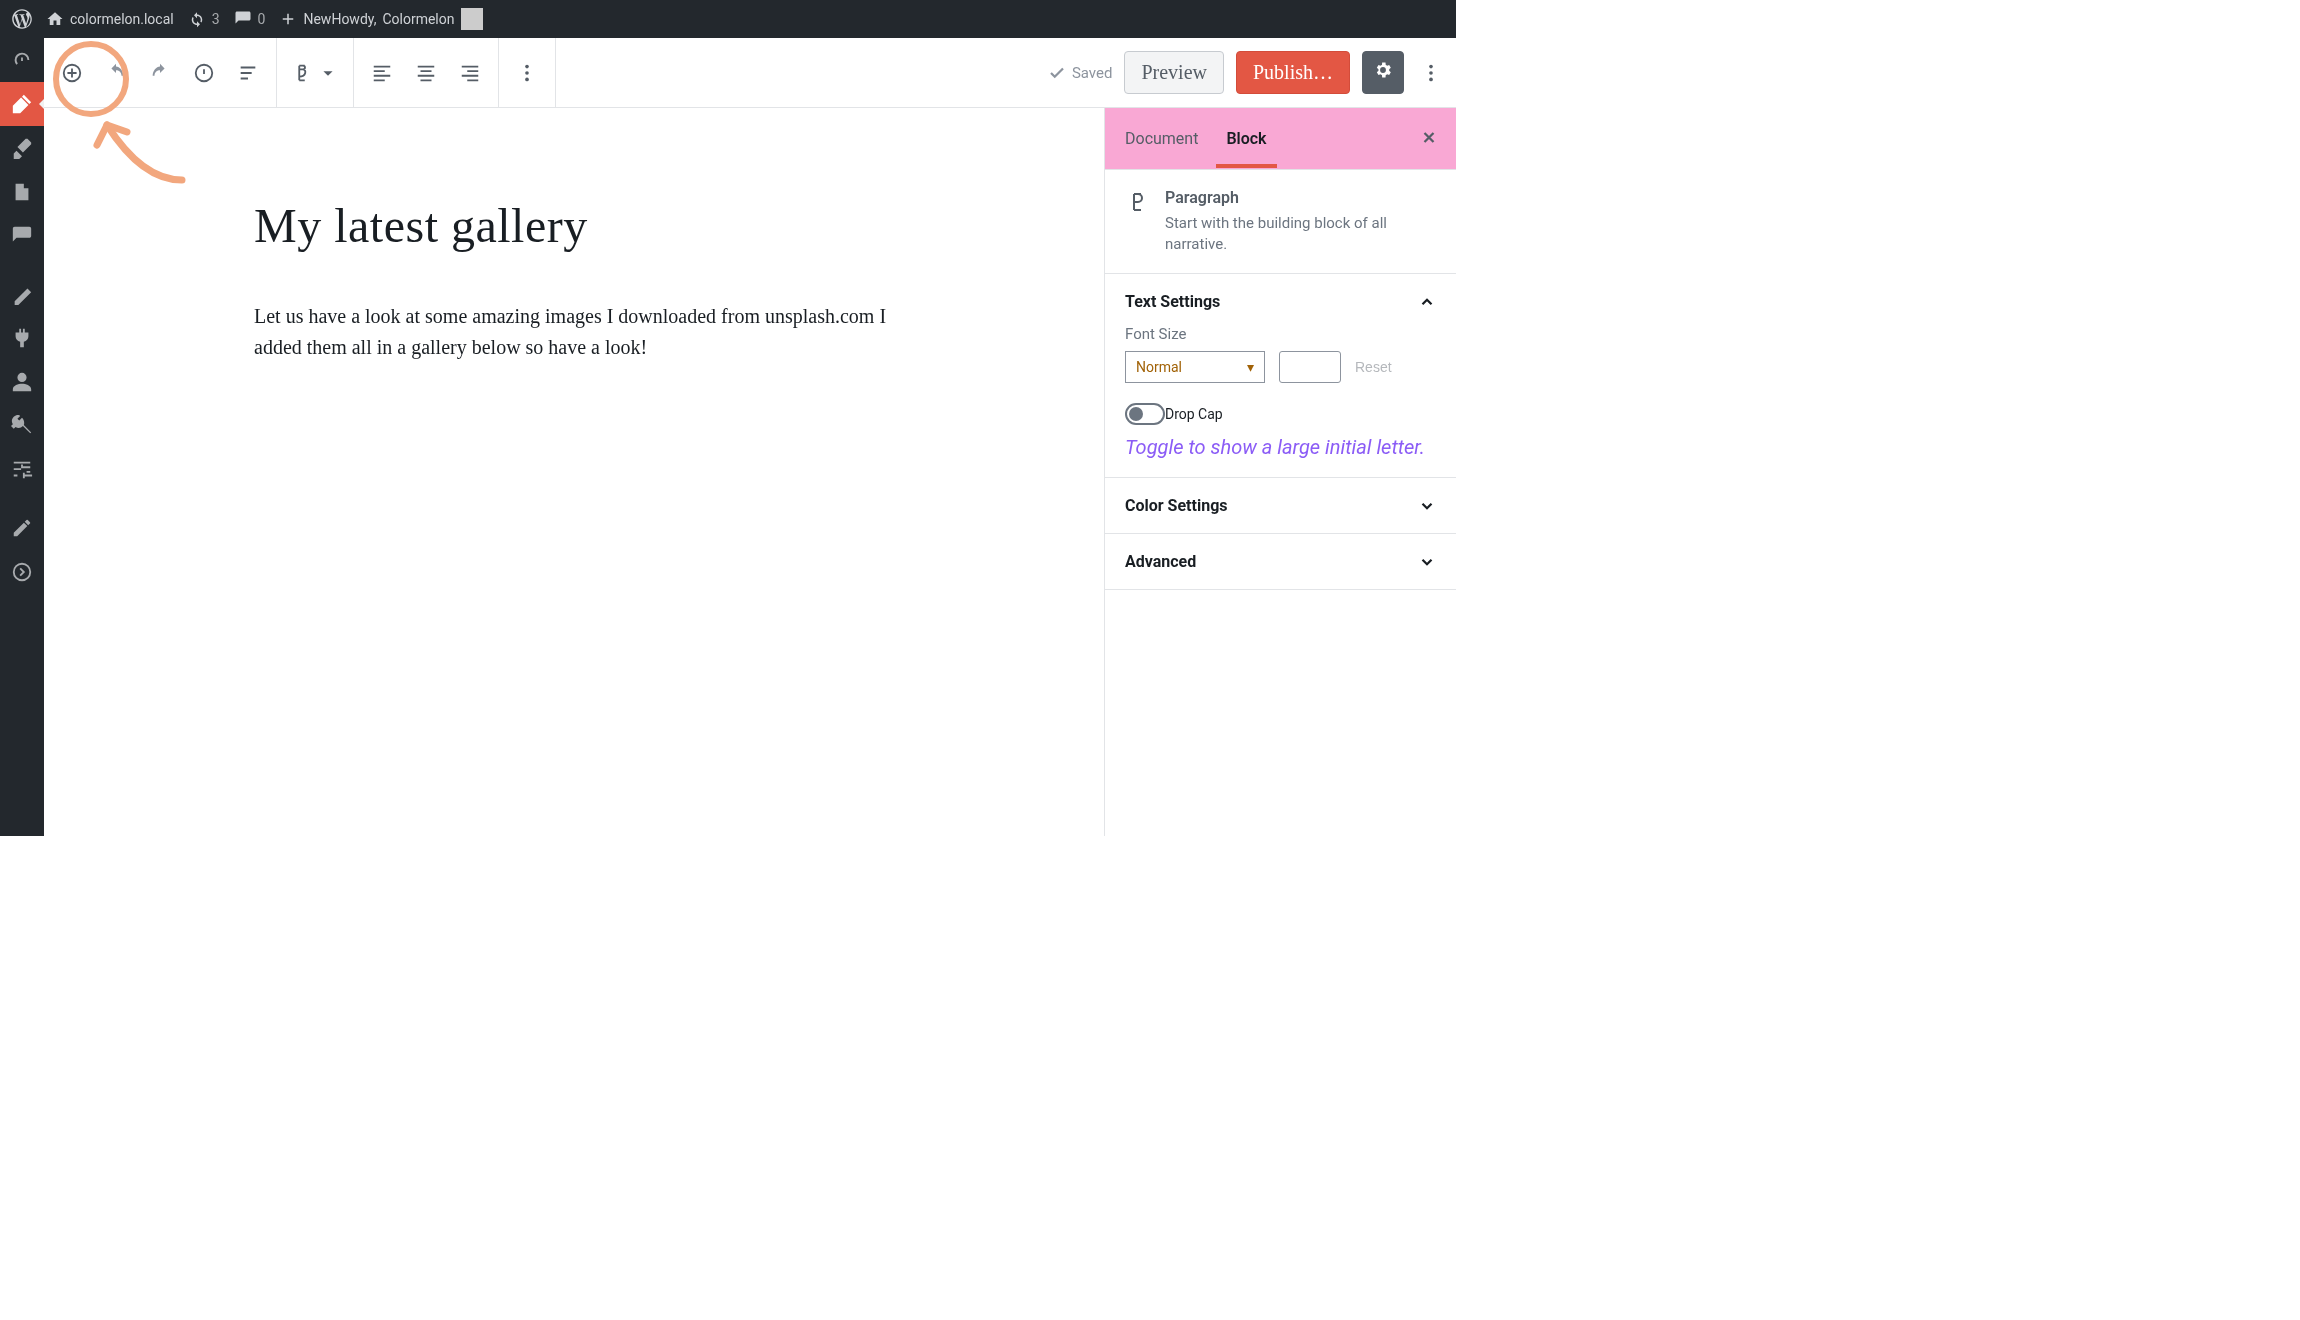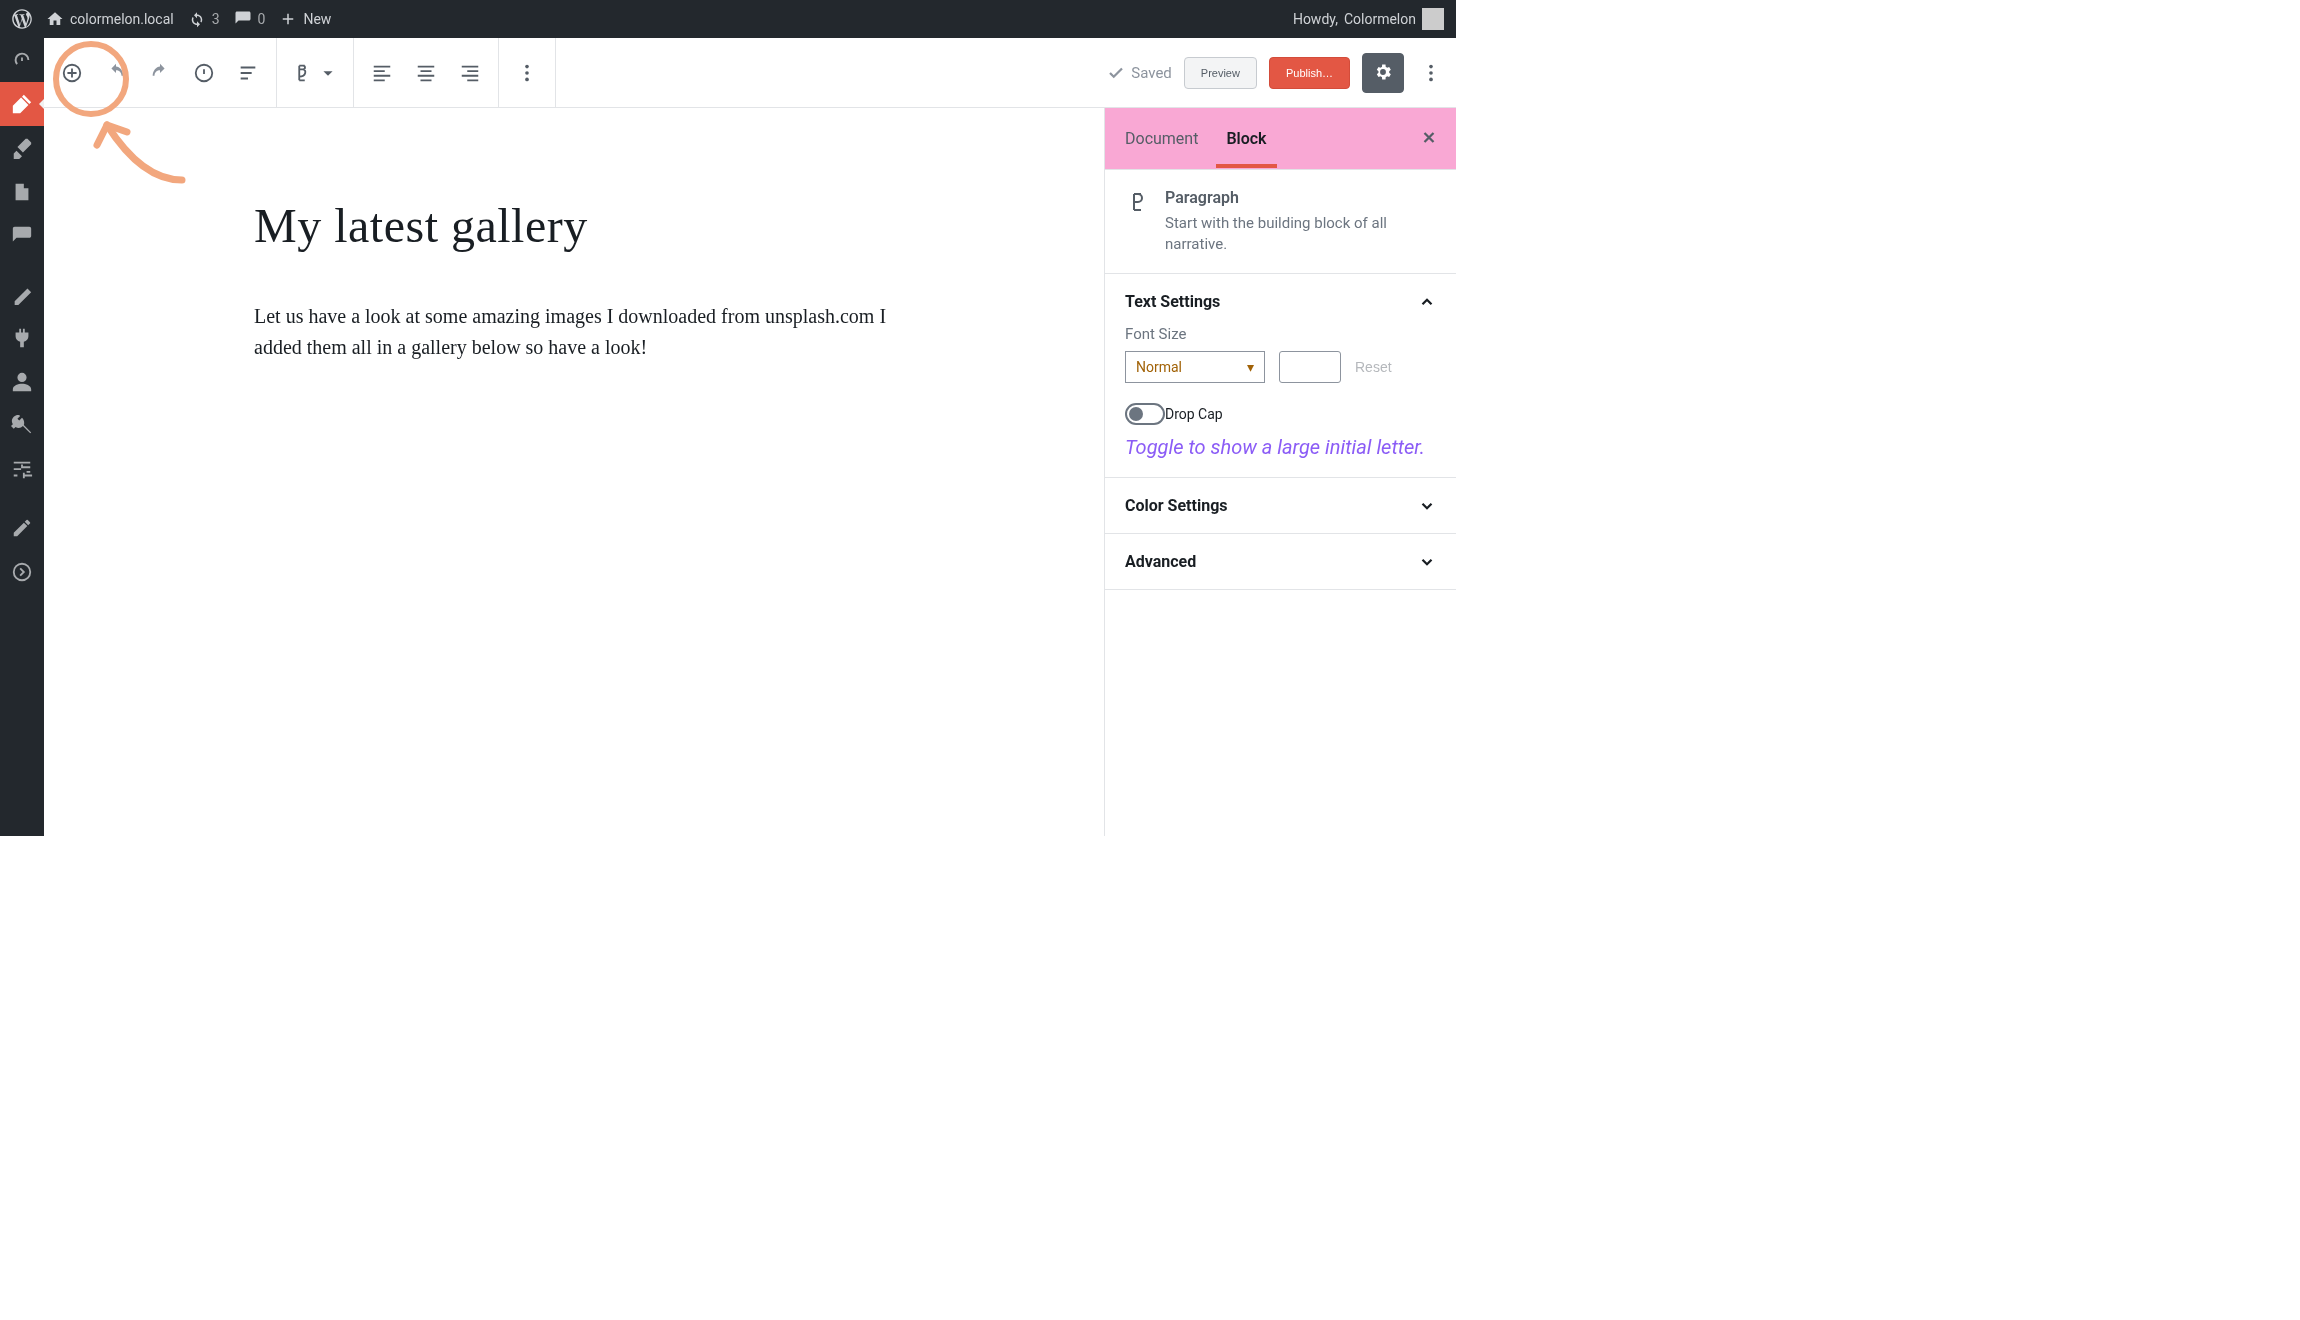--- a/index.html
+++ b/index.html
@@ -4,21 +4,21 @@
 <style>
   * { box-sizing: border-box; margin: 0; padding: 0; }
   body {
     font-family: -apple-system, BlinkMacSystemFont, "Segoe UI", Roboto, Helvetica, Arial, sans-serif;
     width: 1456px; height: 836px; overflow: hidden; background: #fff;
     position: relative;
   }
   
   .adminbar {
     background:#23282d; color:#cfd2d6; height:38px;
-    display:flex; align-items:center; justify-content:space-between;
+    display:flex; align-items:center; justify-content:flex-start;
     padding:0 12px; font-size:14px;
   }
   .adminbar .left, .adminbar .right { display:flex; align-items:center; gap:14px; }
   .ab-item { display:flex; align-items:center; gap:6px; color:#cfd2d6; cursor:pointer; }
   .ab-item svg { fill:#cfd2d6; }
   .ab-value { color:#a7aaad; }
   .avatar { width:22px; height:22px; background:#ccc; display:inline-block; }
 
   
   .adminmenu {
@@ -56,21 +56,21 @@
   }
   .tb-btn svg { width:22px; height:22px; fill:#555d66; }
   .tb-btn.wide { width:auto; padding:0 8px; gap:4px; }
   .tb-btn.light svg { fill:#8d949e; }
   .tb-abc { font-size:12px; font-weight:600; text-decoration:line-through; color:#555d66; letter-spacing:1px;}
   .tb-right { display:flex; align-items:center; gap:12px; }
   .saved { color:#8d949e; display:flex; align-items:center; gap:6px; font-size:15px; }
   .saved svg { width:18px; height:18px; fill:#8d949e; }
   .btn {
     border:1px solid #c7cbd0; background:#f3f4f5; color:#555d66;
-    padding:9px 16px; border-radius:4px; font-size:11px; cursor:pointer;
+    padding:9px 16px; border-radius:4px; font-size:20px; cursor:pointer;font-family:Liberation Serif, serif;
   }
   .btn.primary { background:#e35744; border-color:#d34c3a; color:#fff; }
   .btn.icon { background:#555d66; border-color:#555d66; padding:8px 10px; }
   .btn.icon svg { fill:#fff; width:20px; height:20px; }
   .kebab { width:30px; display:flex; align-items:center; justify-content:center; cursor:pointer; }
   .kebab svg { fill:#555d66; width:22px; height:22px; }
 
   
   .editor-body { flex:1; display:flex; overflow:hidden; }
   .canvas { flex:1; overflow:auto; display:flex; justify-content:center; }

